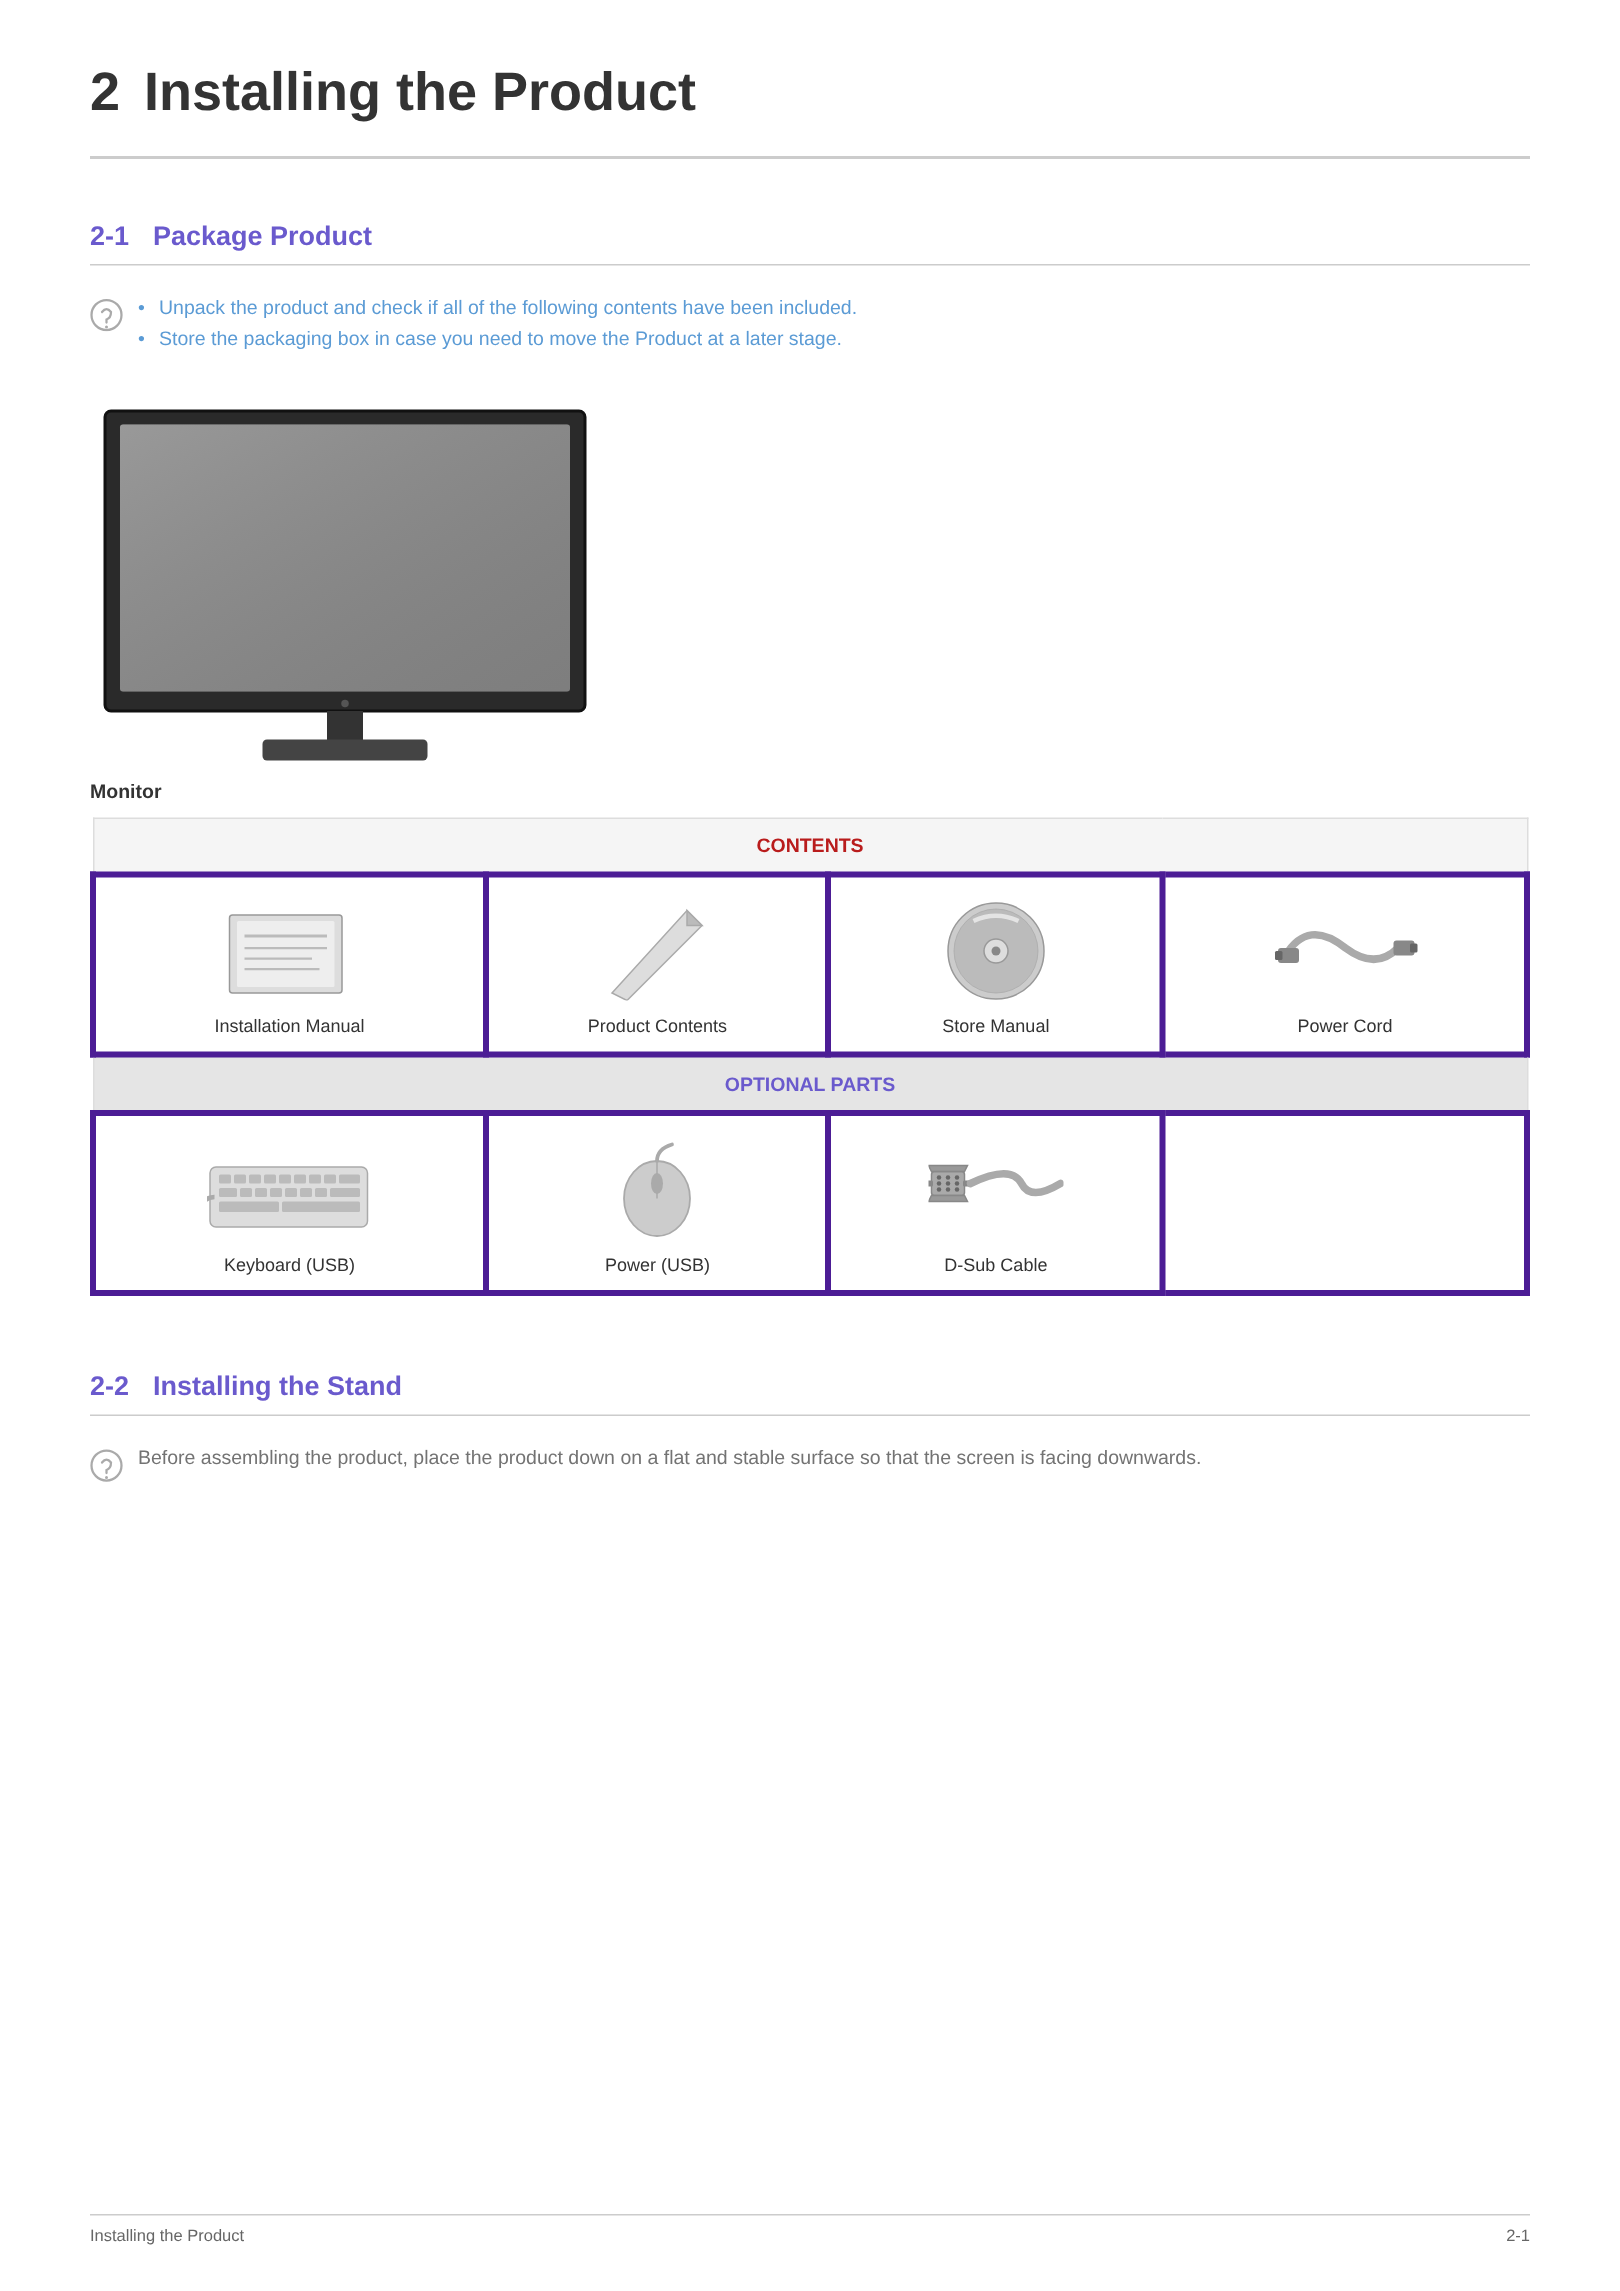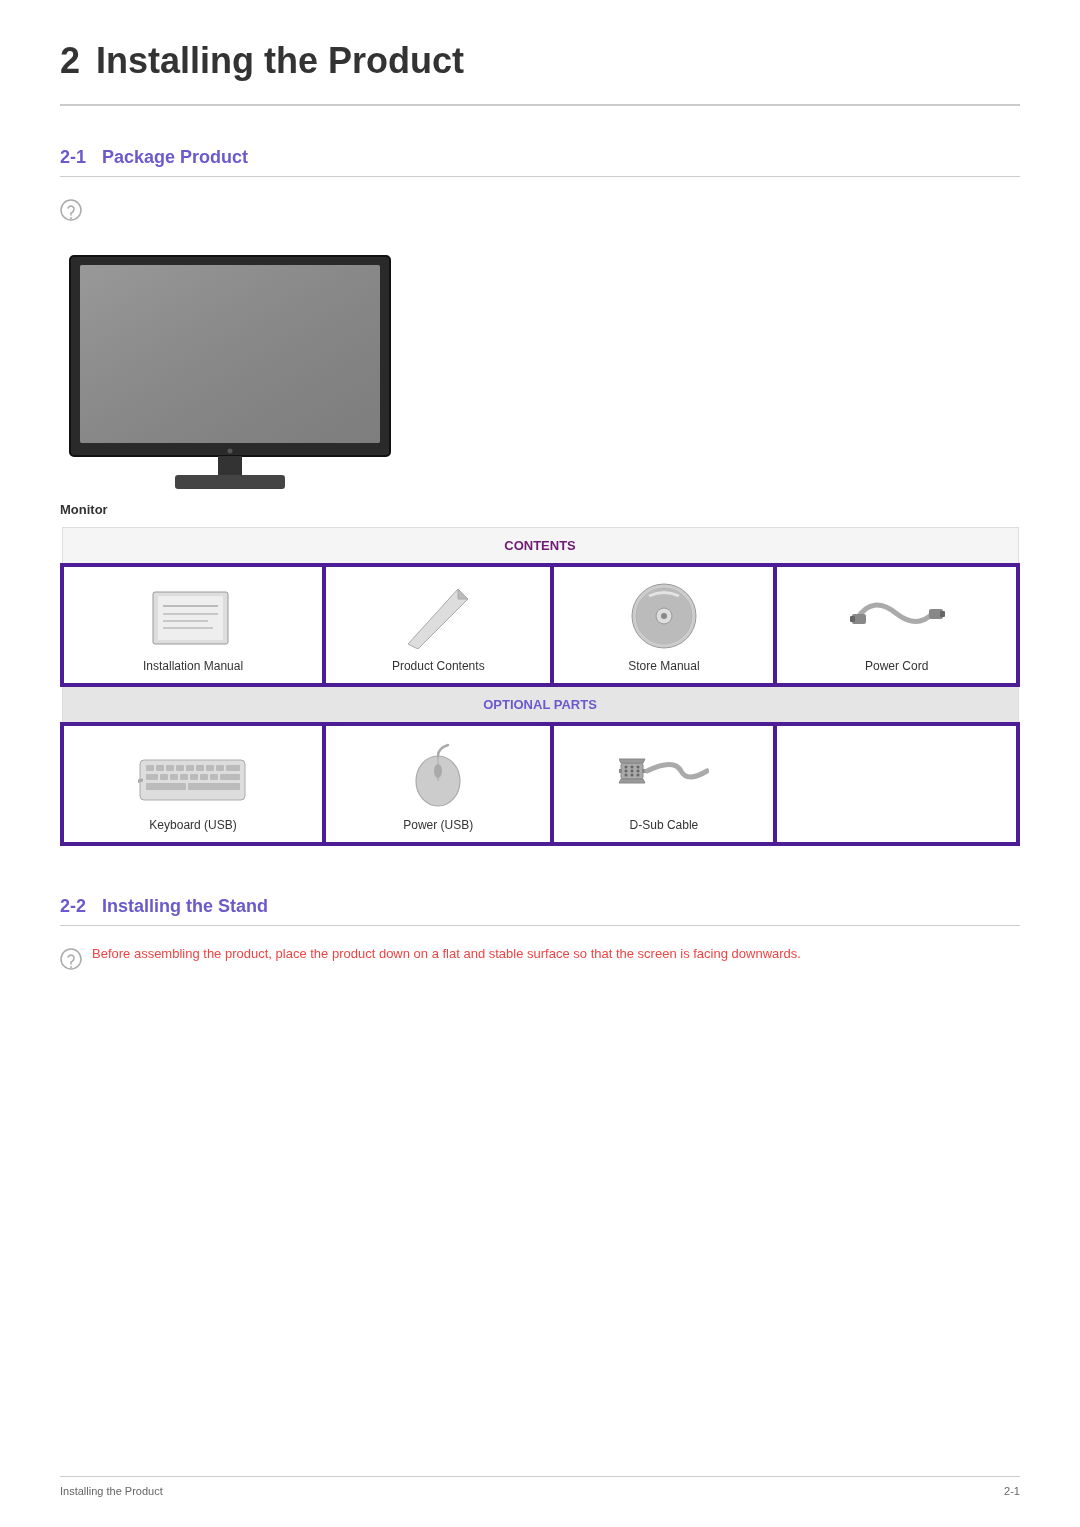--- a/index.html
+++ b/index.html
@@ -120,21 +120,21 @@
       justify-content: space-between;
       border-top: 1px solid #ccc;
       padding-top: 8px;
       font-size: 11px;
       color: #666;
     }
     .section-2 {
       margin-top: 50px;
     }
     .caution-text {
-      color: #ef4444;
+      color: #737373;
       font-size: 13px;
     }
   </style>
 </head>
 <body>
 
 <div class="page-header">
   <span class="page-title-number">2</span><span class="page-title">Installing the Product</span>
 </div>
 
@@ -144,20 +144,24 @@
     <span class="section-title">Package Product</span>
   </div>
 
   <div class="note-block">
 
     <svg class="note-icon" viewBox="0 0 22 22" xmlns="http://www.w3.org/2000/svg">
       <circle cx="11" cy="11" r="10" fill="none" stroke="#aaa" stroke-width="1.5"></circle>
       <path d="M8 9 Q11 5 14 9 Q14 13 11 14 L11 16" fill="none" stroke="#aaa" stroke-width="1.5" stroke-linecap="round"></path>
       <circle cx="11" cy="19" r="1" fill="#aaa"></circle>
     </svg>
+    <ul class="bullet-list">
+      <li>Unpack the product and check if all of the following contents have been included.</li>
+      <li>Store the packaging box in case you need to move the Product at a later stage.</li>
+    </ul>
   </div>
 
   <div class="monitor-container">
     <div class="monitor-img">
       <svg width="340" height="240" viewBox="0 0 340 240" xmlns="http://www.w3.org/2000/svg">
 
         <rect x="10" y="5" width="320" height="200" rx="4" ry="4" fill="#2a2a2a" stroke="#111" stroke-width="2"></rect>
 
         <rect x="20" y="14" width="300" height="178" fill="#888" rx="2"></rect>
 
@@ -175,21 +179,21 @@
 
         <circle cx="170" cy="200" r="2.5" fill="#555"></circle>
       </svg>
     </div>
     <div class="monitor-label">Monitor</div>
   </div>
 
   <table class="contents-table">
     <tbody>
         <tr>
-      <td colspan="4" style="background:#f5f5f5; text-align:center; font-size:13px; font-weight:bold; color:#701a75; padding:10px; border:1px solid #ddd;">
+      <td colspan="4" style="background:#f5f5f5; text-align:center; font-size:13px; font-weight:bold; color:#b91c1c; padding:10px; border:1px solid #ddd;">
         <span>CONTENTS</span>
       </td>
     </tr>
     <tr>
 
       <td>
         <div class="item-image">
           <svg width="90" height="65" viewBox="0 0 90 65" xmlns="http://www.w3.org/2000/svg">
 
             <rect x="5" y="8" width="75" height="52" rx="2" fill="#ddd" stroke="#999" stroke-width="1"></rect>

